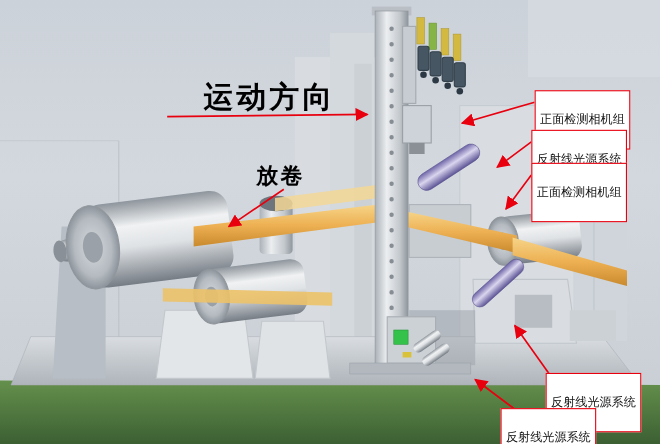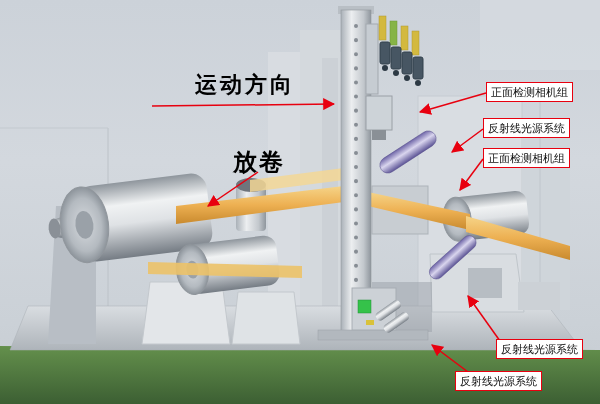--- a/index.html
+++ b/index.html
@@ -5,25 +5,25 @@
   * { margin:0; padding:0; box-sizing:border-box; }
   html,body { background:#fff; }
   body { font-family:"Liberation Sans", sans-serif; }
   .scene {
     position:relative; width:600px; height:404px; overflow:hidden;
     background: linear-gradient(180deg,#ccd2d9 0%,#d3d8de 40%,#cbd1d7 80%,#c5cbd1 100%);
   }
   .machine-svg { position:absolute; left:0; top:0; width:600px; height:404px; }
   .label { position:absolute; color:#000; }
   .label-motion { left:150px; top:70px; width:190px; text-align:center;
-    font-size:22px; font-weight:700; letter-spacing:3px; }
-  .label-unwind { left:233px; top:146px; font-size:24px; font-weight:700; letter-spacing:2px; }
+    font-size:27px; font-weight:700; letter-spacing:3px; }
+  .label-unwind { left:233px; top:146px; font-size:20px; font-weight:700; letter-spacing:2px; }
   .callout {
     position:absolute; background:#ffffff; border:1px solid #e8000f;
-    font-size:11px; line-height:12px; padding:3px 4px; color:#111; white-space:nowrap;text-align:right;
+    font-size:11px; line-height:12px; padding:20px 4px; color:#111; white-space:nowrap;text-align:right;
   }
 </style>
 </head>
 <body>
 
 <div class="scene">
 
   <svg class="machine-svg" viewBox="0 0 600 404" xmlns="http://www.w3.org/2000/svg">
     <defs>
       <linearGradient id="rollV" x1="0" y1="0" x2="0" y2="1">

